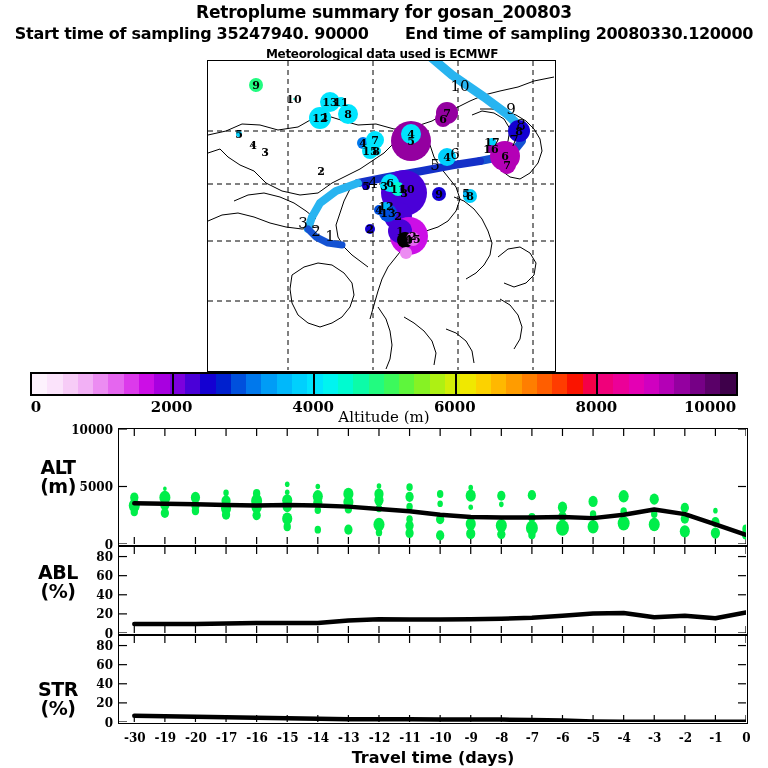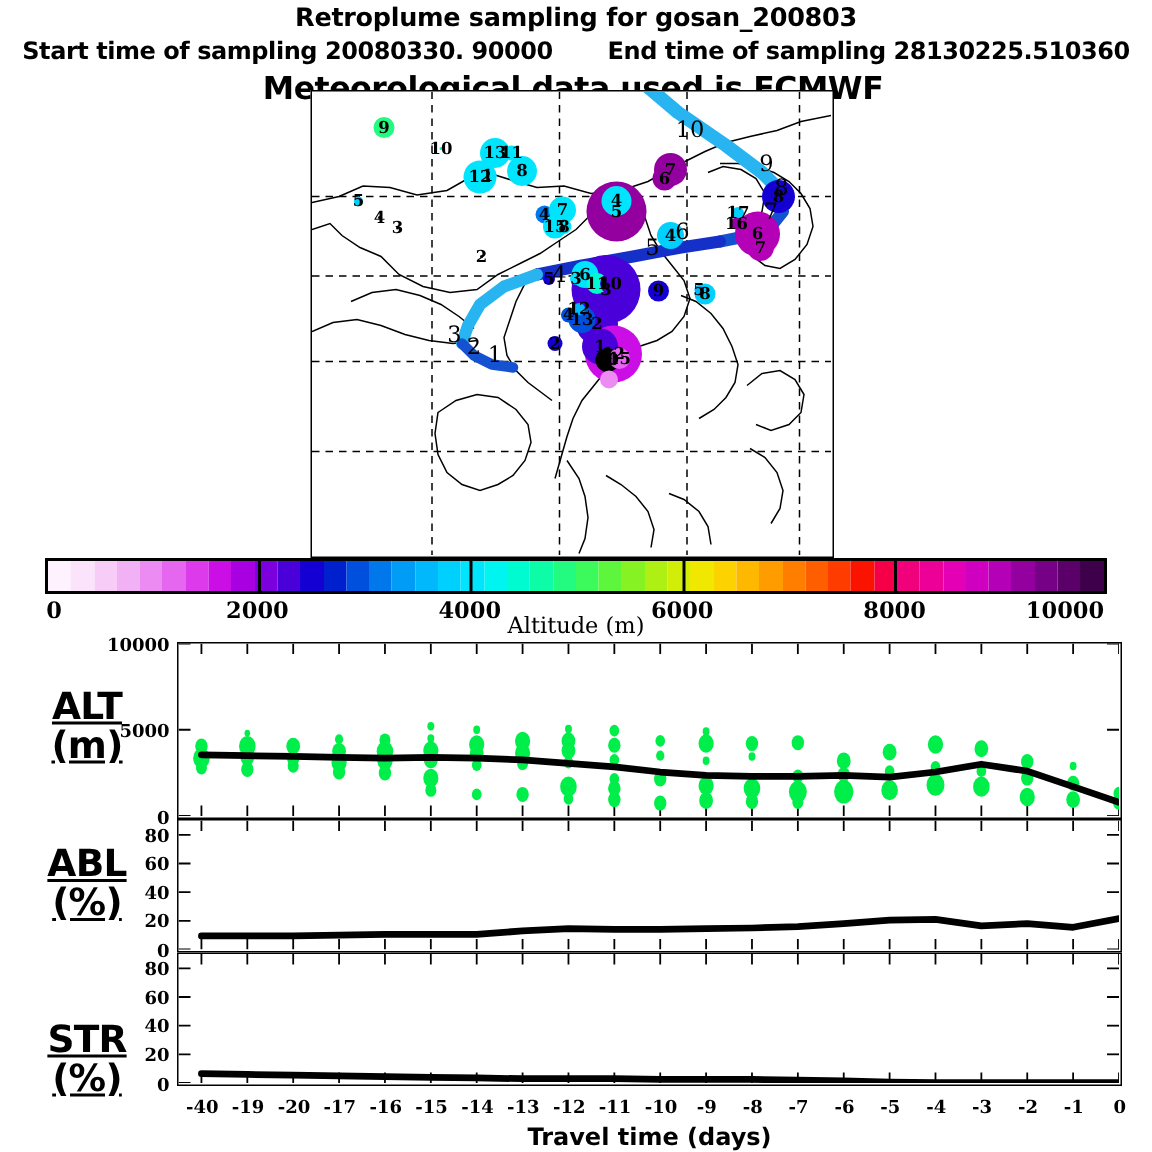--- a/index.html
+++ b/index.html
@@ -5,21 +5,21 @@
   html,body{margin:0;padding:0;background:#ffffff;}
   body{width:768px;height:768px;position:relative;overflow:hidden;
        font-family:"DejaVu Sans","Liberation Sans",sans-serif;color:#000;}
   .abs{position:absolute;}
 
   
   .title-main{left:0;top:2px;width:768px;text-align:center;font-size:17px;font-weight:bold;letter-spacing:-0.2px;}
   .title-row2{left:0;top:24px;width:768px;text-align:center;font-size:16px;font-weight:bold;letter-spacing:-0.3px;}
   .title-row2 span{display:inline-block;}
   .gap{width:26px;}
-  .title-row3{left:0;top:47px;width:764px;text-align:center;font-size:21px;font-weight:bold;letter-spacing:-0.3px;}
+  .title-row3{left:0;top:47px;width:764px;text-align:center;font-size:12px;font-weight:bold;letter-spacing:-0.3px;}
 
   
   #map-panel{left:207px;top:60px;width:349px;height:312px;border:1.5px solid #000;box-sizing:border-box;background:#fff;overflow:hidden;}
   #map-svg{position:absolute;left:0;top:0;}
   .blob{position:absolute;border-radius:50%;transform:translate(-50%,-50%);}
   .blob-lbl{position:absolute;transform:translate(-50%,-50%);font-family:"DejaVu Serif","Liberation Serif",serif;
             font-size:11px;font-weight:bold;color:#000;white-space:nowrap;}
   .traj-lbl{position:absolute;transform:translate(-50%,-50%);font-family:"DejaVu Serif","Liberation Serif",serif;
             font-size:15px;color:#000;white-space:nowrap;}
 
@@ -29,35 +29,35 @@
   #cbar i{flex:1 1 0;height:100%;display:block;}
   .cbar-sep{position:absolute;top:0;width:2px;height:24px;background:#000;}
   .cbar-tick-lbl{position:absolute;top:26px;transform:translateX(-50%);font-size:15px;font-weight:bold;
                  font-family:"DejaVu Serif","Liberation Serif",serif;}
   #cbar-title{left:0;top:408px;width:768px;text-align:center;font-size:15px;
               font-family:"DejaVu Serif","Liberation Serif",serif;}
 
   
   .panel{position:absolute;left:118px;width:630px;border:1.5px solid #000;box-sizing:border-box;background:#fff;}
   .panel svg{position:absolute;left:0;top:0;}
-  .ylab{position:absolute;text-align:center;font-size:25px;font-weight:bold;line-height:1.02;letter-spacing:-0.5px;text-decoration:underline;}
+  .ylab{position:absolute;text-align:center;font-size:19px;font-weight:bold;line-height:1.02;letter-spacing:-0.5px;}
   .ytick{position:absolute;right:0;transform:translateY(-50%);font-size:12px;font-weight:bold;
          font-family:"DejaVu Serif","Liberation Serif",serif;text-align:right;width:52px;}
   .xtick{position:absolute;top:731px;transform:translateX(-50%);font-size:12px;font-weight:bold;
          font-family:"DejaVu Serif","Liberation Serif",serif;}
   #xaxis-title{left:118px;top:748px;width:630px;text-align:center;font-size:16px;font-weight:bold;}
 </style>
 </head>
 <body>
 
-<div class="abs title-main">Retroplume sampling for gosan_200803</div>
+<div class="abs title-main">Retroplume summary for gosan_200803</div>
 <div class="abs title-row2">
-  <span>Start time of sampling 20080330. 90000</span>
+  <span>Start time of sampling 35247940. 90000</span>
   <span class="gap"></span>
-  <span>End time of sampling 28130225.510360</span>
+  <span>End time of sampling 20080330.120000</span>
 </div>
 <div class="abs title-row3">Meteorological data used is ECMWF</div>
 
 <div class="abs" id="map-panel">
   <svg id="map-svg" width="346" height="309" viewBox="0 0 346 309">
 
     <g stroke="#000" stroke-width="1" stroke-dasharray="5,4" fill="none">
       <line x1="0" y1="70" x2="346" y2="70"></line>
       <line x1="0" y1="123" x2="346" y2="123"></line>
       <line x1="0" y1="180" x2="346" y2="180"></line>
@@ -543,21 +543,21 @@
     <div class="ytick abs" style="left: 61px; top: 595.278px;">40</div>
     <div class="ytick abs" style="left: 61px; top: 614.389px;">20</div>
     <div class="ytick abs" style="left: 61px; top: 633.5px;">0</div>
     <div class="ytick abs" style="left: 61px; top: 646.056px;">80</div>
     <div class="ytick abs" style="left: 61px; top: 665.167px;">60</div>
     <div class="ytick abs" style="left: 61px; top: 684.278px;">40</div>
     <div class="ytick abs" style="left: 61px; top: 703.389px;">20</div>
     <div class="ytick abs" style="left: 61px; top: 722.5px;">0</div>
   </div>
 <div id="xtick-layer">
-    <div class="xtick abs" style="left: 134.793px;">-40</div>
+    <div class="xtick abs" style="left: 134.793px;">-30</div>
     <div class="xtick abs" style="left: 165.378px; text-align: right;">-19</div>
     <div class="xtick abs" style="left: 195.963px;">-20</div>
     <div class="xtick abs" style="left: 226.549px;">-17</div>
     <div class="xtick abs" style="left: 257.134px;">-16</div>
     <div class="xtick abs" style="left: 287.72px;">-15</div>
     <div class="xtick abs" style="left: 318.305px;">-14</div>
     <div class="xtick abs" style="left: 348.89px;">-13</div>
     <div class="xtick abs" style="left: 379.476px;">-12</div>
     <div class="xtick abs" style="left: 410.061px;">-11</div>
     <div class="xtick abs" style="left: 440.646px;">-10</div>

